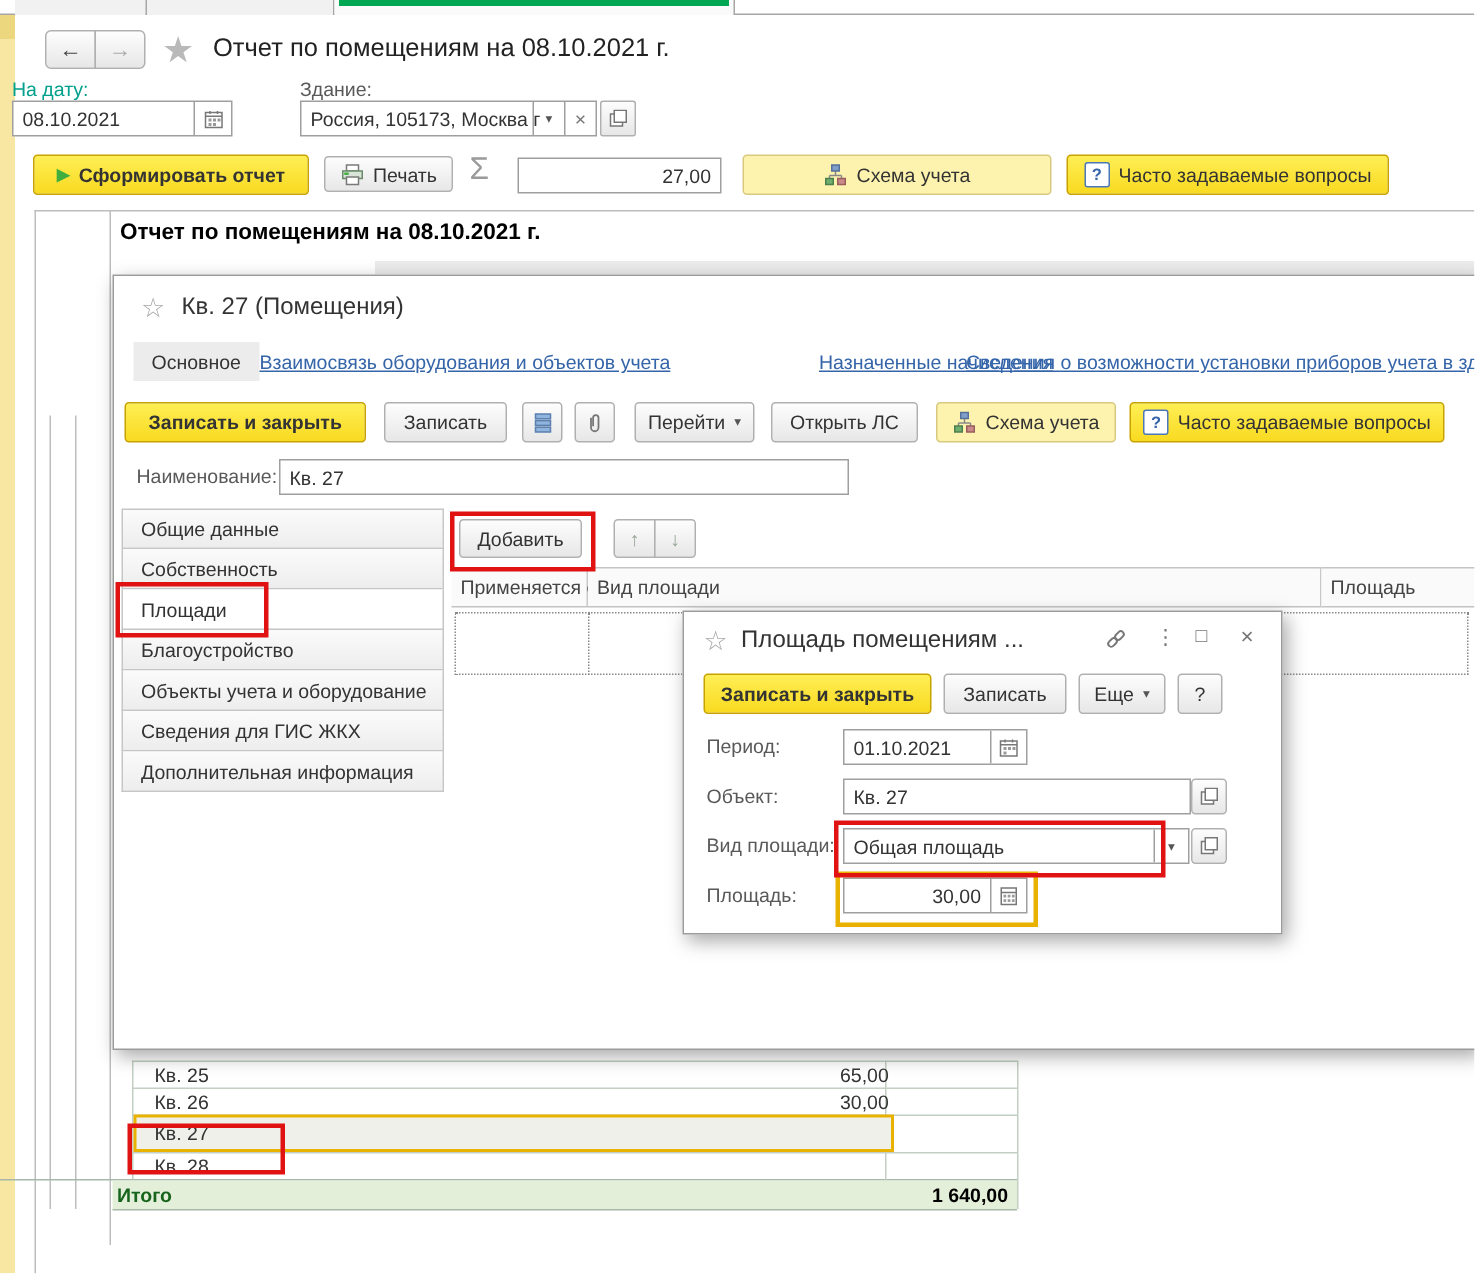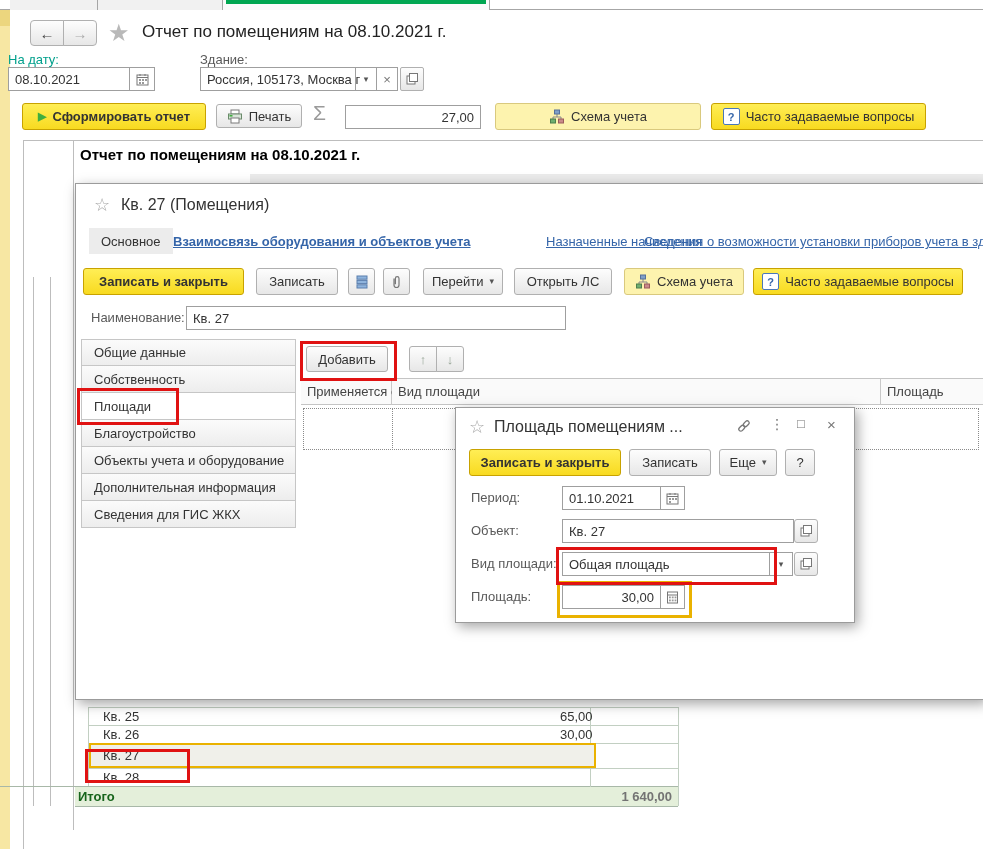--- a/index.html
+++ b/index.html
@@ -169,31 +169,31 @@
   <div class="rval" style="left:560px;top:709px;width:112px;">65,00</div>
   <div class="rrow" style="left:103px;top:727px;">Кв. 26</div>
   <div class="rval" style="left:560px;top:727px;width:112px;">30,00</div>
   <div class="rrow" style="left:103px;top:748px;z-index:6;">Кв. 27</div>
   <div class="rval" style="left:560px;top:748px;width:112px;"></div>
   <div class="rrow" style="left:103px;top:770px;">Кв. 28</div>
   <div class="rval" style="left:560px;top:770px;width:112px;"></div>
 
   <div class="abs" style="left:75px;top:787px;width:603px;height:19px;background:#e4efda;">
     <span style="position:absolute;left:3px;top:2px;font-weight:bold;color:#17641c;">Итого</span>
-    <span style="position:absolute;right:6px;top:2px;font-weight:bold;color:#737373;">1 640,00</span>
+    <span style="position:absolute;right:6px;top:2px;font-weight:bold;color:#000000;">1 640,00</span>
   </div>
 
   <div class="dlg" style="left:75px;top:183px;width:910px;height:517px;z-index:20;">
     <span class="abs star" style="left:18px;top:12px;"><span>☆</span></span>
     <div class="abs dlg-title" style="left:45px;top:12px;">Кв. 27 (Помещения)</div>
 
     <div class="abs" style="left:13px;top:44px;height:26px;display:flex;align-items:center;background:#ececec;padding:0 12px;">
         <span>Основное</span>
       </div>
-    <div class="abs link" style="left:97px;top:50px;font-weight:bold;">Взаимосвязь оборудования и объектов учета</div>
+    <div class="abs link" style="left:97px;top:50px;">Взаимосвязь оборудования и объектов учета</div>
     <div class="abs link" style="left:470px;top:50px;">Назначенные начисления</div>
     <div class="abs link" style="left:568px;top:50px;width:340px;overflow:hidden;">Сведения о возможности установки приборов учета в зд</div>
 
     <div class="abs btn btn-yellow" style="left:7px;top:84px;width:161px;height:27px;">
         <span>Записать и закрыть</span>
       </div>
     <div class="abs btn" style="left:180px;top:84px;width:82px;height:27px;">
         <span>Записать</span>
       </div>
     <div class="abs btn" style="left:272px;top:84px;width:27px;height:27px;">
@@ -249,24 +249,24 @@
       <div class="sidetab active">
           <span>Площади</span>
         </div>
       <div class="sidetab">
           <span>Благоустройство</span>
         </div>
       <div class="sidetab">
           <span>Объекты учета и оборудование</span>
         </div>
       <div class="sidetab">
+          <span>Сведения для ГИС ЖКХ</span>
+        </div>
+      <div class="sidetab">
           <span>Дополнительная информация</span>
-        </div>
-      <div class="sidetab">
-          <span>Сведения для ГИС ЖКХ</span>
         </div>
     </div>
 
     <div class="abs btn" style="left:230px;top:162px;width:82px;height:26px;justify-content:center;">
         <span>Добавить</span>
       </div>
     <div class="abs btn" style="left:333px;top:162px;width:28px;height:26px;border-radius:3px 0 0 3px;color:#96a596;font-weight:bold;">
         <span>↑</span>
       </div>
     <div class="abs btn" style="left:360px;top:162px;width:28px;height:26px;border-radius:0 3px 3px 0;color:#96a596;font-weight:bold;">

